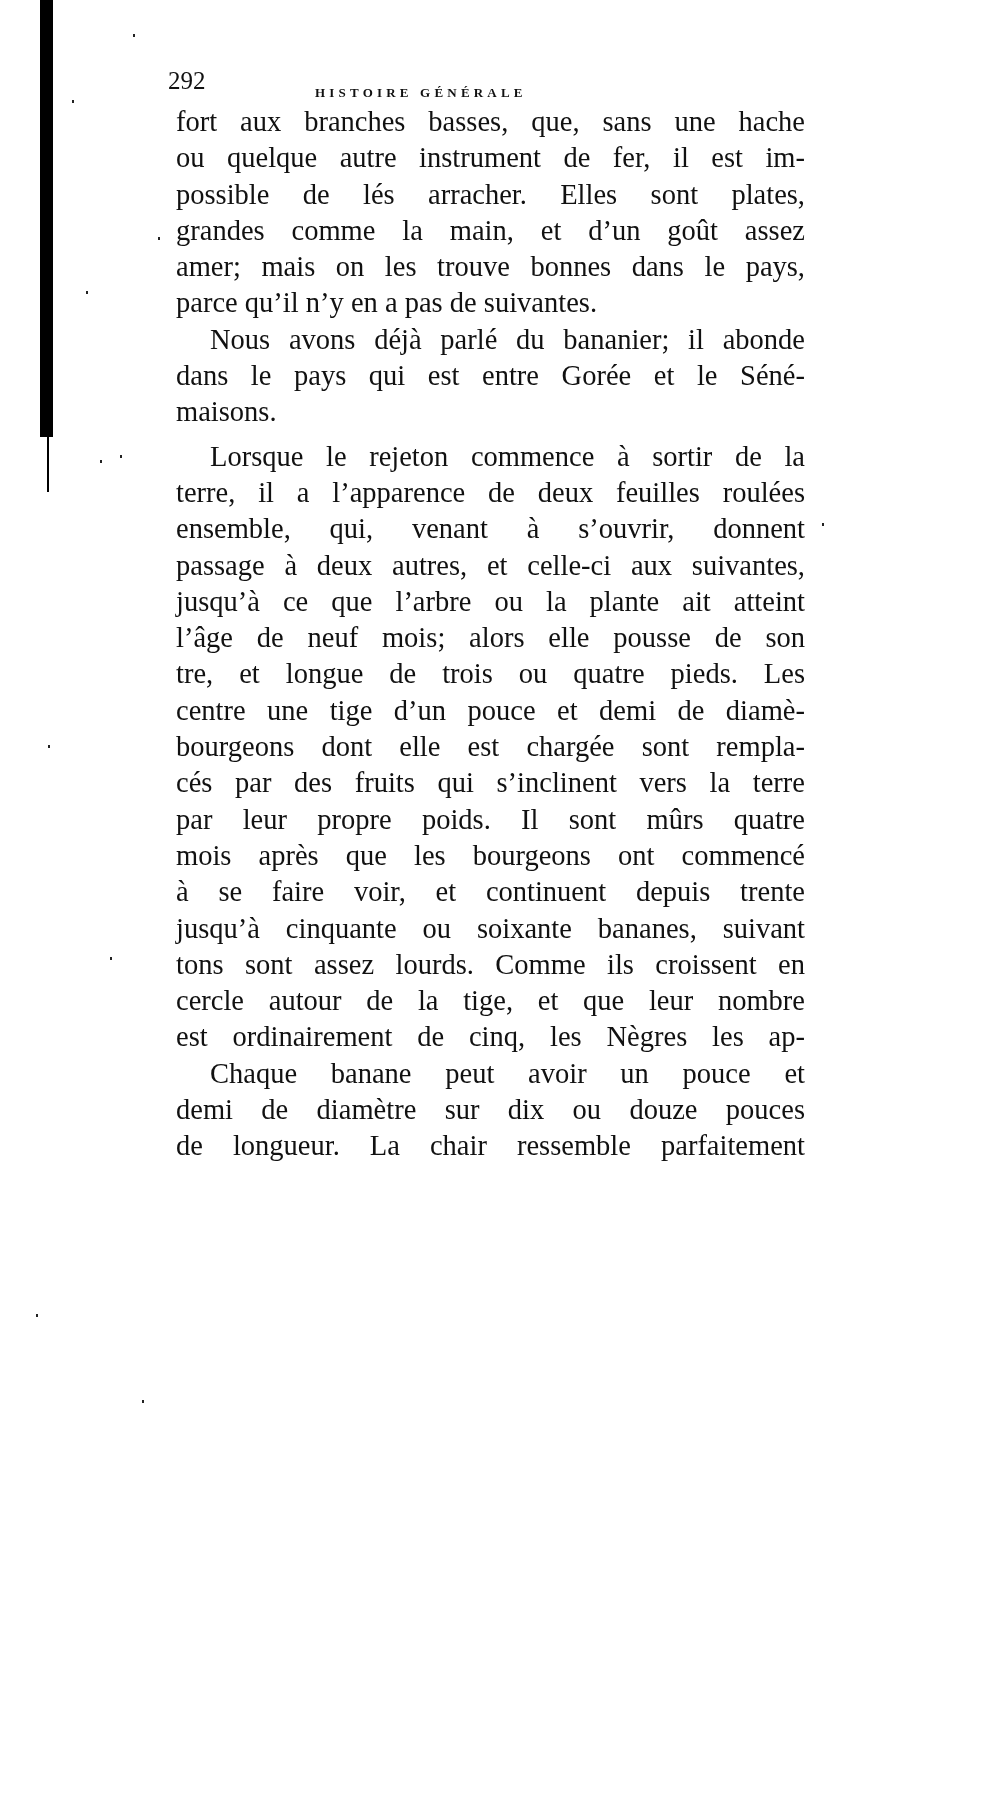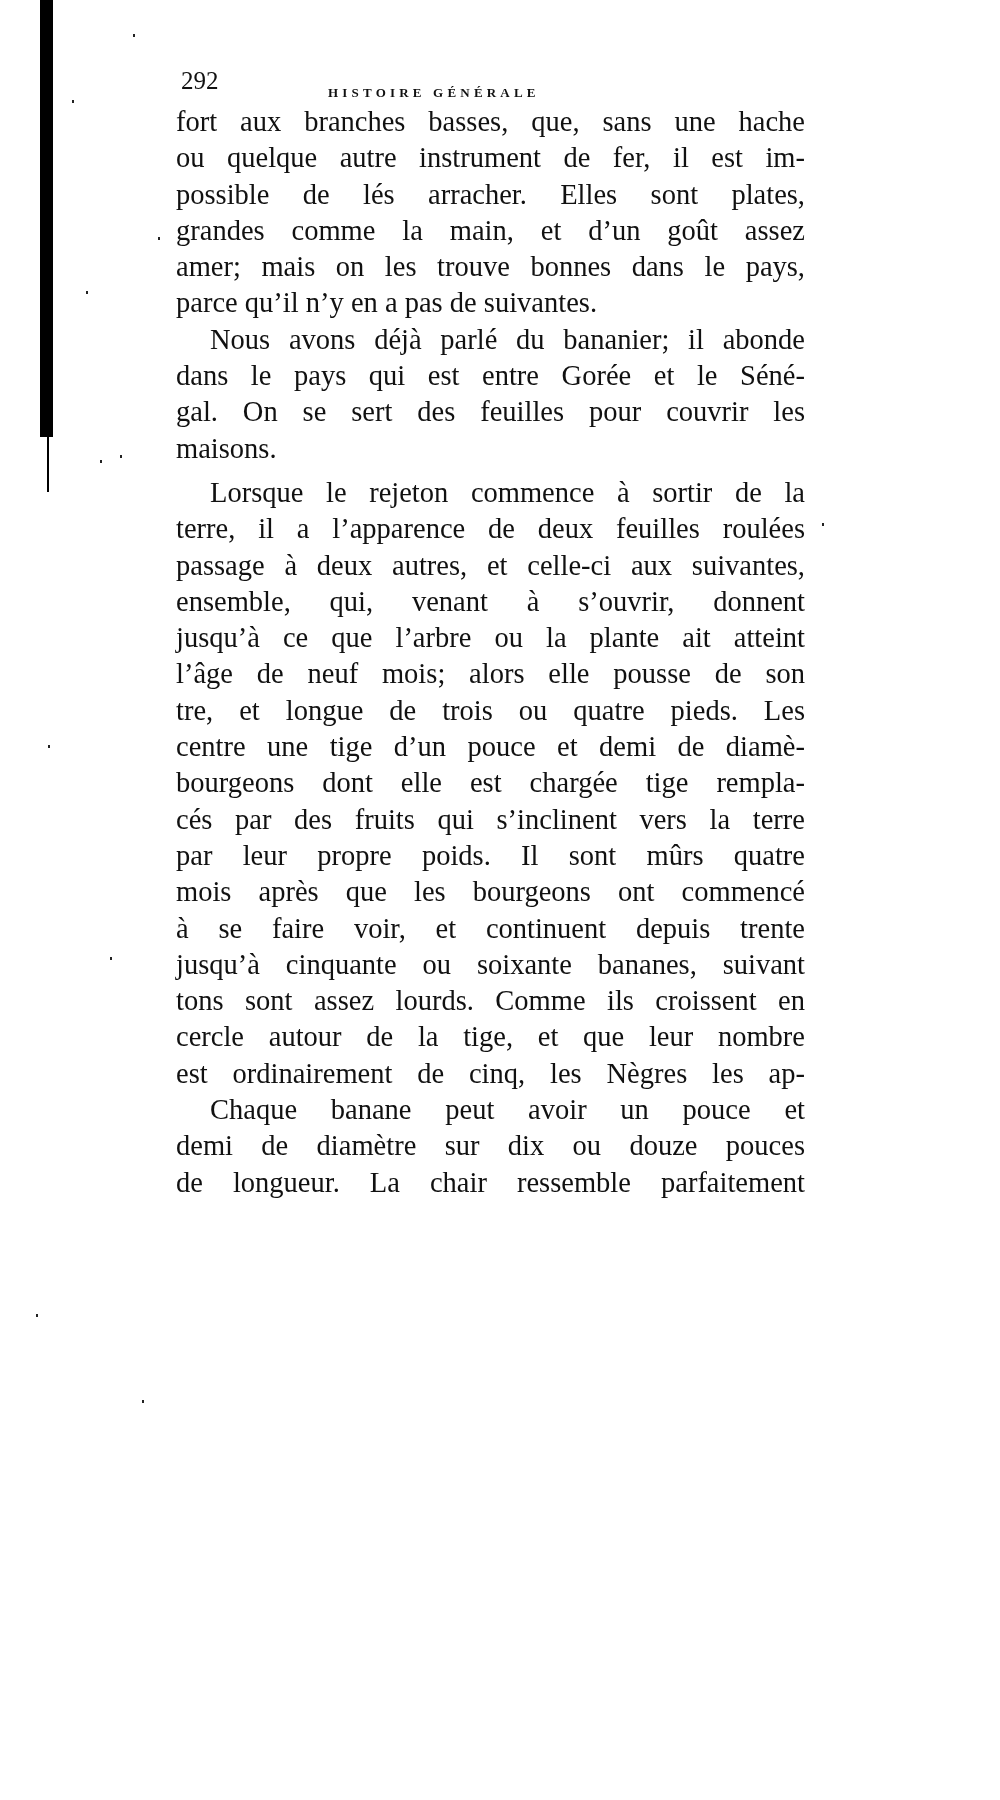--- a/index.html
+++ b/index.html
@@ -41,21 +41,20 @@
       position: absolute;
       left: 160px;
       top: 58px;
       width: 645px;
     }
     .running-head {
       position: relative;
       height: 46px;
       font-size: 26px;
       line-height: 46px;
-      margin-left: 13px;
     }
     .page-number {
       position: absolute;
       left: 8px;
       top: 0;
       font-size: 25px;
     }
     .header-title {
       position: absolute;
       left: 155px;
@@ -117,36 +116,35 @@
       <span class="line">ou quelque autre instrument de fer, il est im-</span>
       <span class="line">possible de lés arracher. Elles sont plates,</span>
       <span class="line">grandes comme la main, et d’un goût assez</span>
       <span class="line">amer; mais on les trouve bonnes dans le pays,</span>
       <span class="line last">parce qu’il n’y en a pas de suivantes.</span>
     </div>
 
     <div class="paragraph">
       <span class="line indent">Nous avons déjà parlé du bananier; il abonde</span>
       <span class="line">dans le pays qui est entre Gorée et le Séné-</span>
-      <span class="line">gal. On se sert des feuilles pour couvrir les</span>
       <span class="line last">maisons.</span>
     </div>
 
     <div class="gap"></div>
 
     <div class="paragraph">
       <span class="line indent">Lorsque le rejeton commence à sortir de la</span>
       <span class="line">terre, il a l’apparence de deux feuilles roulées</span>
+      <span class="line">ensemble, qui, venant à s’ouvrir, donnent</span>
       <span class="line">passage à deux autres, et celle-ci aux suivantes,</span>
-      <span class="line">ensemble, qui, venant à s’ouvrir, donnent</span>
       <span class="line">jusqu’à ce que l’arbre ou la plante ait atteint</span>
       <span class="line">l’âge de neuf mois; alors elle pousse de son</span>
       <span class="line">tre, et longue de trois ou quatre pieds. Les</span>
       <span class="line">centre une tige d’un pouce et demi de diamè-</span>
-      <span class="line">bourgeons dont elle est chargée tige rempla-</span>
+      <span class="line">bourgeons dont elle est chargée sont rempla-</span>
       <span class="line">cés par des fruits qui s’inclinent vers la terre</span>
       <span class="line">par leur propre poids. Il sont mûrs quatre</span>
       <span class="line">mois après que les bourgeons ont commencé</span>
       <span class="line">à se faire voir, et continuent depuis trente</span>
       <span class="line">jusqu’à cinquante ou soixante bananes, suivant</span>
       <span class="line">tons sont assez lourds. Comme ils croissent en</span>
       <span class="line">cercle autour de la tige, et que leur nombre</span>
       <span class="line">est ordinairement de cinq, les Nègres les ap-</span>
     </div>
 

